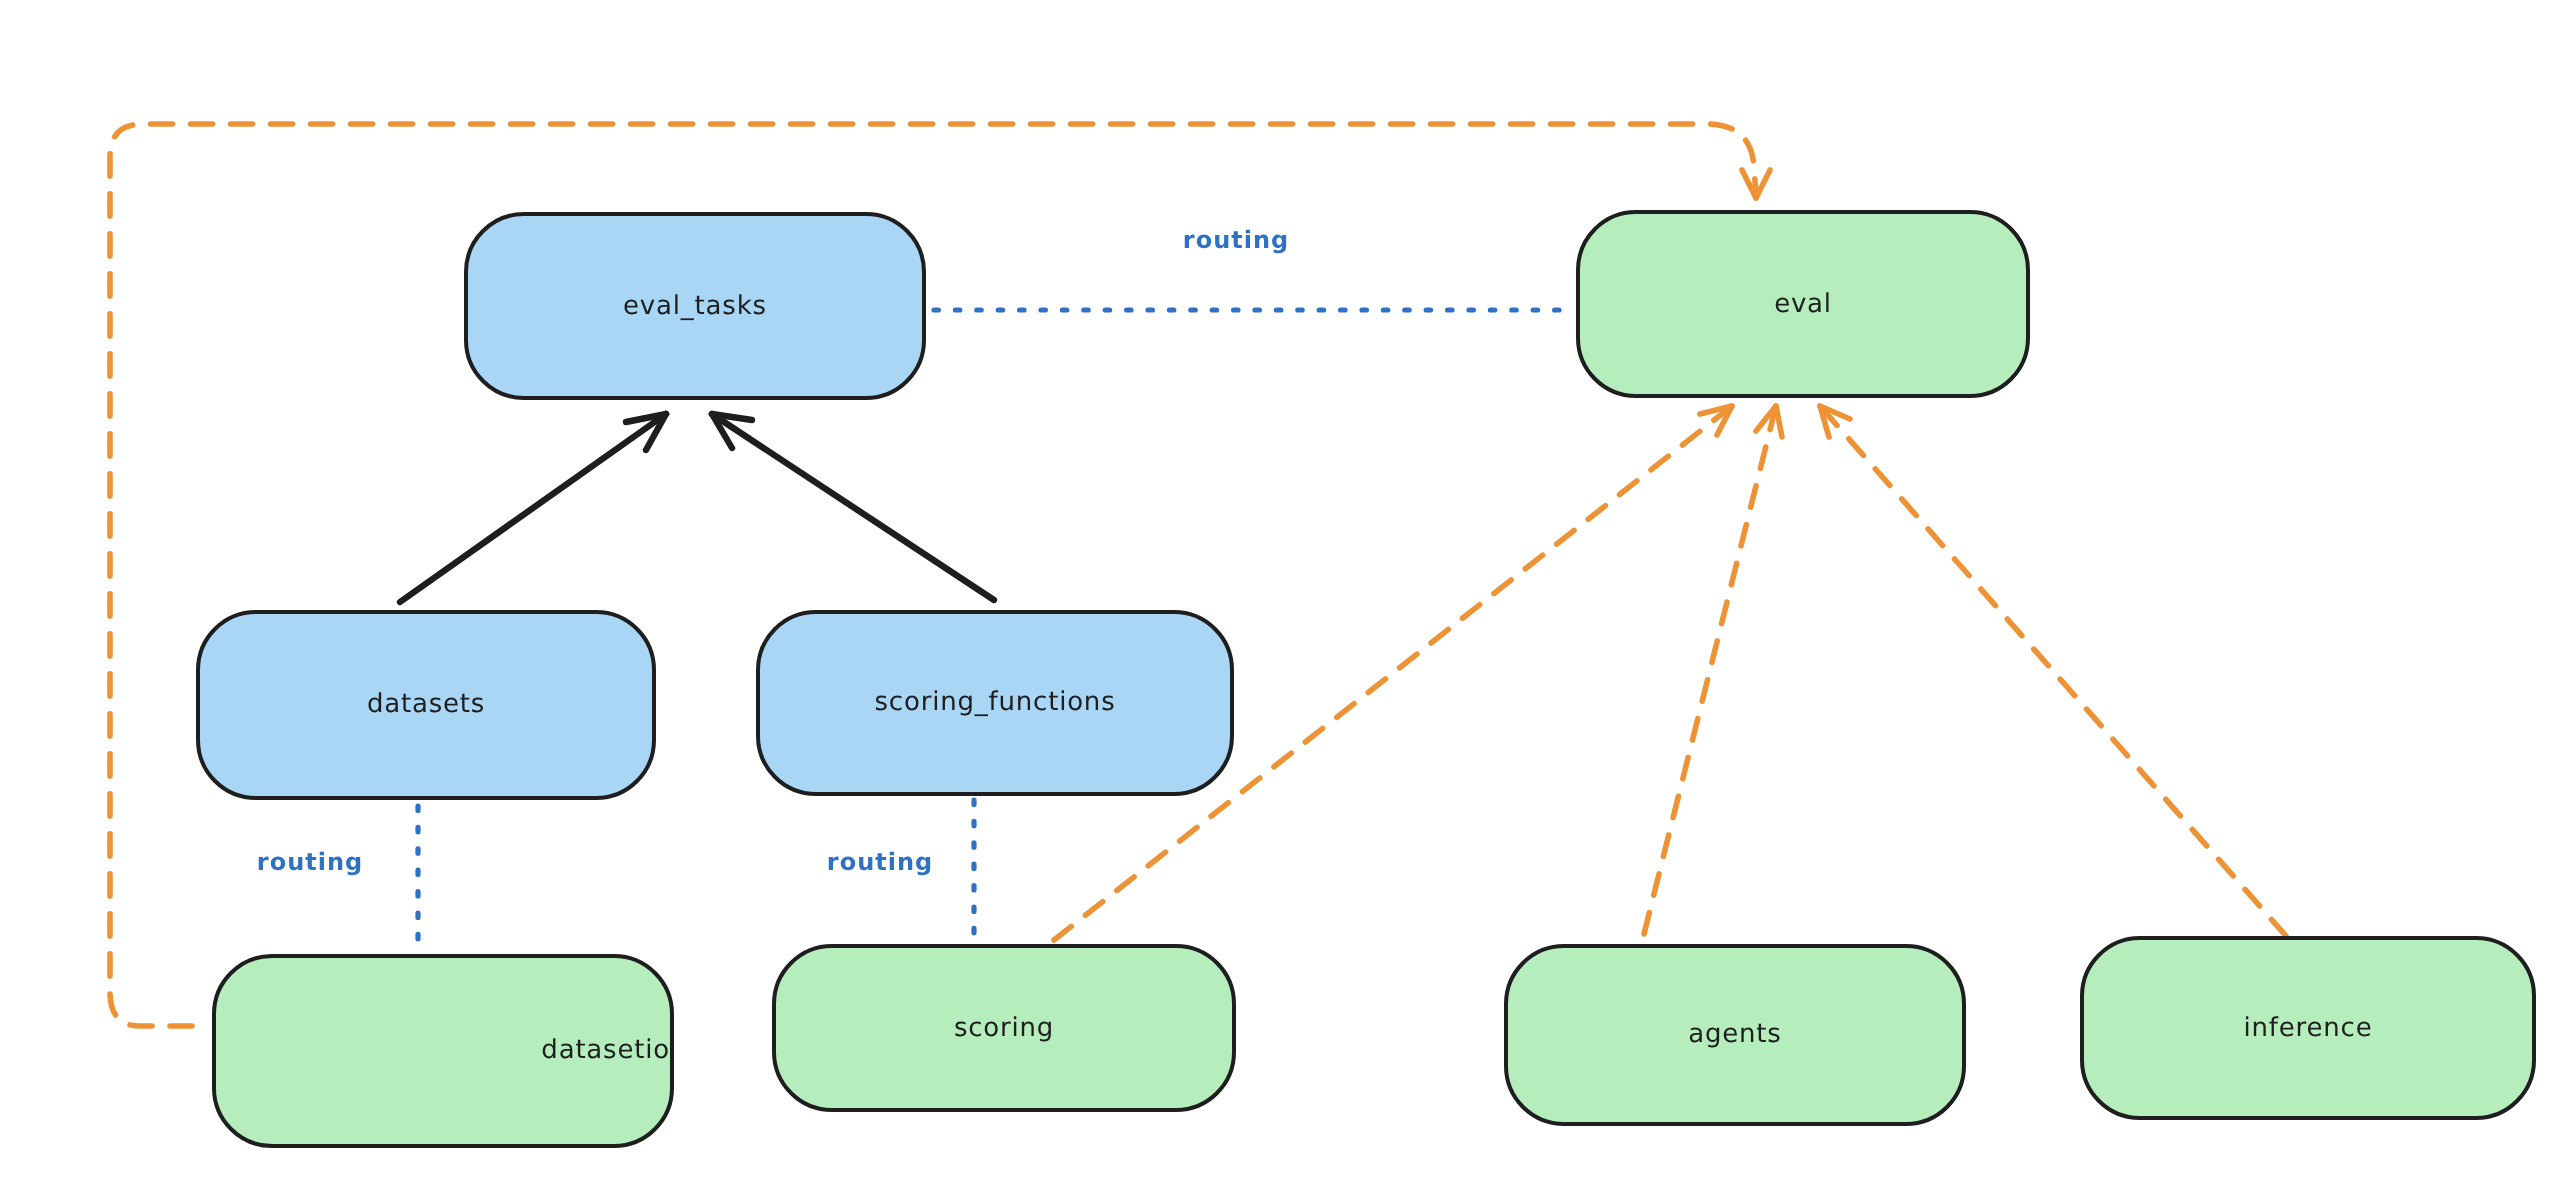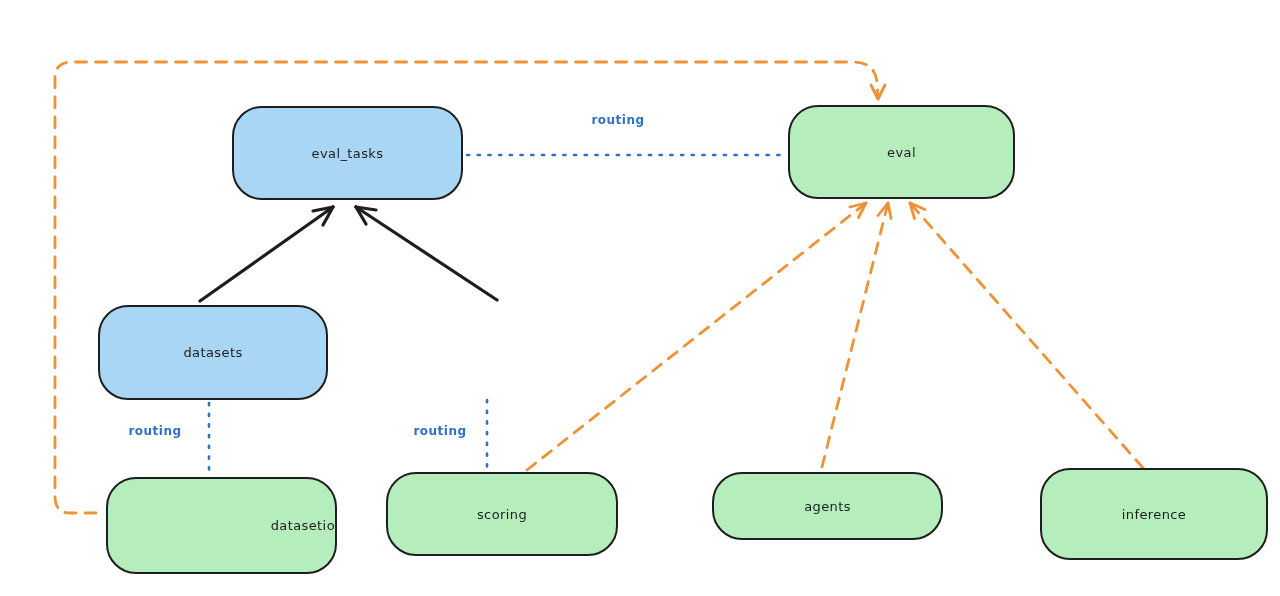--- a/index.html
+++ b/index.html
@@ -102,30 +102,33 @@
   </div>
 
   <div class="node green" style="left:788px; top:105px; width:227px; height:94px;">
     <span>eval</span>
   </div>
 
   <div class="node blue" style="left:98px; top:305px; width:230px; height:95px;">
     <span>datasets</span>
   </div>
 
+  <div class="node blue" style="left:378px; top:305px; width:239px; height:93px;">
+    <span>scoring_functions</span>
+  </div>
 
   <div class="node green" style="left:106px; top:477px; width:231px; height:97px;justify-content:flex-end;">
     <span>datasetio</span>
   </div>
 
   <div class="node green" style="left:386px; top:472px; width:232px; height:84px;">
     <span>scoring</span>
   </div>
 
-  <div class="node green" style="left:712px; top:472px; width:231px; height:68px;">
+  <div class="node green" style="left:752px; top:472px; width:231px; height:91px;">
     <span>agents</span>
   </div>
 
   <div class="node green" style="left:1025px; top:468px; width:228px; height:92px;margin-left:15px;">
     <span>inference</span>
   </div>
 
   <div class="edge-label" style="left:573px; top:113px;">routing</div>
 
   <div class="edge-label" style="left:110px; top:424px;">routing</div>

